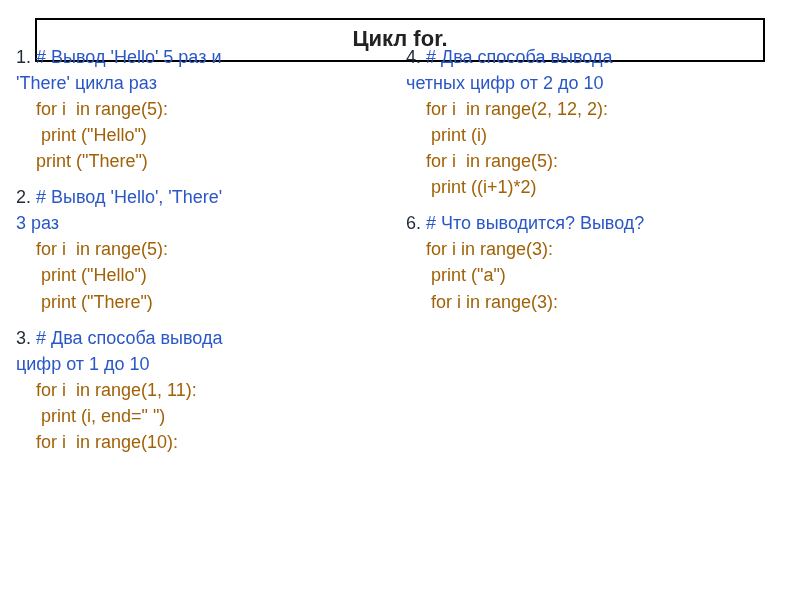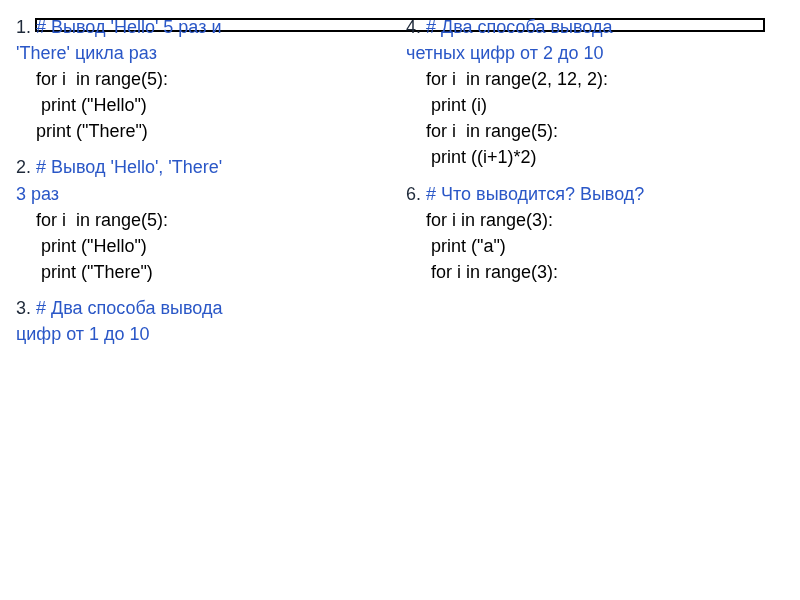--- a/index.html
+++ b/index.html
@@ -40,30 +40,31 @@
     font-size: 18px;
     line-height: 1.45;
   }
   .num {
     color: #1f2a3a;
   }
   .comment {
     color: #2a57c7;
   }
   .code {
-    color: #000000;
+    color: #a16207;
     white-space: pre;
     font-family: Verdana, Geneva, sans-serif;
   }
   .frag { display: inline; }
 </style>
 </head>
 <body>
 
 <div class="title-box">
+  <div class="line">Цикл for.</div>
 </div>
 
 <div class="columns">
   <div class="col">
 
     <div class="block">
       <span class="num frag">1. </span><span class="comment frag"># Вывод 'Hello' 5 раз и</span><br>
       <span class="comment frag">         'There' цикла раз</span>
       <div class="code">    for i  in range(5):
      print ("Hello")
@@ -74,20 +75,23 @@
       <span class="num frag">2. </span><span class="comment frag"># Вывод 'Hello', 'There'</span><br>
       <span class="comment frag">      3 раз</span>
       <div class="code">    for i  in range(5):
      print ("Hello")
      print ("There")</div>
     </div>
 
     <div class="block">
       <span class="num frag">3. </span><span class="comment frag"># Два способа вывода</span><br>
       <span class="comment frag">      цифр от 1 до 10</span>
+      <div class="code">    for i  in range(1, 11):
+     print (i, end=" ")
+    for i  in range(10):</div>
     </div>
 
   </div>
 
   <div class="col">
 
     <div class="block">
       <span class="num frag">4. </span><span class="comment frag"># Два способа вывода</span><br>
       <span class="comment frag">      четных цифр от 2 до 10</span>
       <div class="code">    for i  in range(2, 12, 2):

